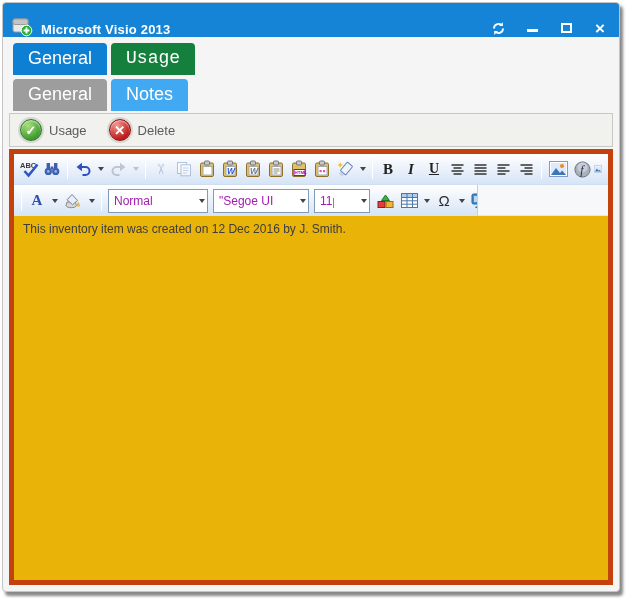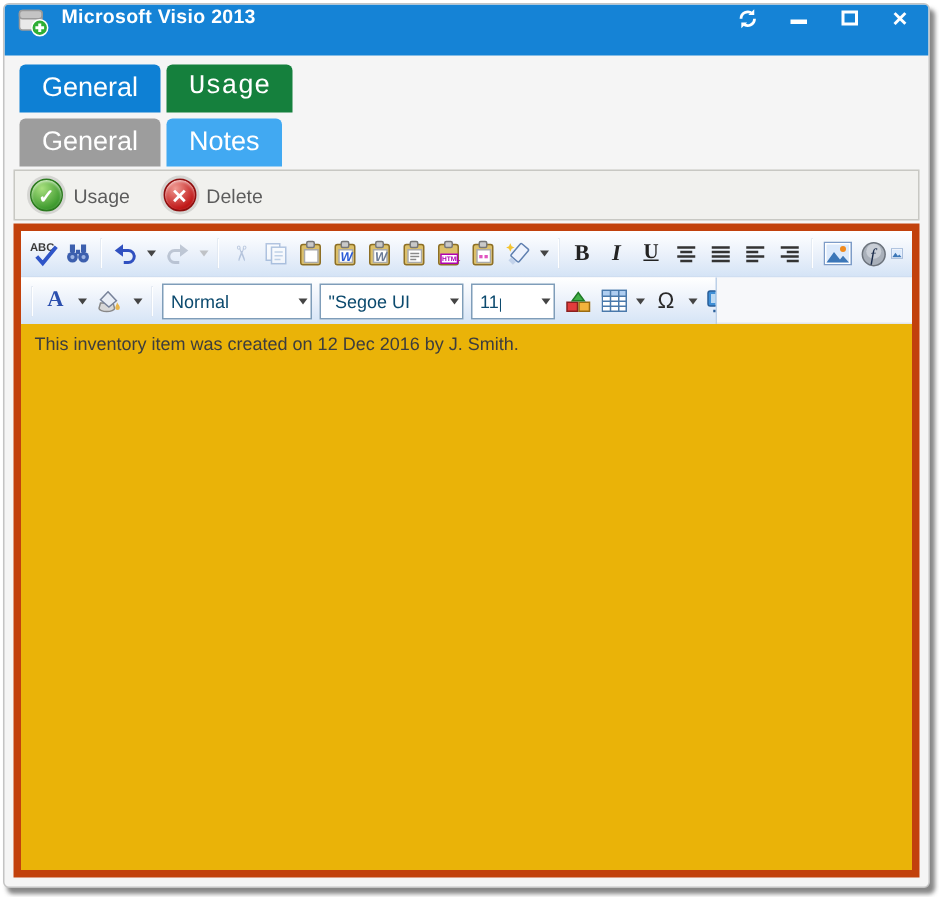--- a/index.html
+++ b/index.html
@@ -5,21 +5,21 @@
   * { box-sizing: border-box; }
   body { margin:0; background:#fff; font-family:"Liberation Sans", sans-serif; }
   .stage { position:relative; width:626px; height:598px; background:#fff; overflow:hidden; }
   .window {
     position:absolute; left:2px; top:2px; width:618px; height:590px;
     background:#f5f5f5; border:1px solid #c4c4c4; border-radius:4px;
     box-shadow:3px 4px 3px rgba(115,115,115,.85);
     display:flex; flex-direction:column; overflow:hidden;
   }
   
-  .titlebar { height:34px; background:#1583d6; display:flex; align-items:flex-start; padding:0 10px 0 8px; flex:0 0 auto; }
+  .titlebar { height:34px; background:#1583d6; display:flex; align-items:flex-end; padding:0 10px 0 8px; flex:0 0 auto; }
   .app-icon { width:22px; height:22px; flex:0 0 auto; }
   .title { color:#fff; font-weight:bold; font-size:13px; margin-left:8px; letter-spacing:.2px; }
   .tb-controls { margin-left:auto; display:flex; align-items:center; gap:16px; }
   .tb-btn { width:18px; height:18px; display:flex; align-items:center; justify-content:center; cursor:pointer; }
   .min-glyph { width:11px; height:0; border-bottom:3px solid #fff; margin-top:4px; }
   .max-glyph { width:11px; height:10px; border:2px solid #fff; }
   .close-glyph { color:#fff; font-size:17px; font-weight:bold; line-height:1; }
   
   .tabrow { display:flex; gap:4px; padding:6px 0 0 10px; flex:0 0 auto; }
   .tab { padding:5px 15px 6px; border-radius:4px 4px 0 0; font-size:18px; color:#fff; cursor:pointer; }
@@ -50,21 +50,21 @@
   .dd { width:11px; height:22px; display:flex; align-items:center; justify-content:center; cursor:pointer; flex:0 0 auto; }
   .dd i { width:0; height:0; border-left:3px solid transparent; border-right:3px solid transparent; border-top:4px solid #444; }
   .dd.dis i { border-top-color:#9a9a9a; }
   .dis { opacity:.55; }
   .fmt-b { font-family:"Liberation Serif", serif; font-weight:bold; font-size:15px; color:#222; }
   .fmt-i { font-family:"Liberation Serif", serif; font-style:italic; font-weight:bold; font-size:15px; color:#222; }
   .fmt-u { font-family:"Liberation Serif", serif; font-weight:bold; font-size:14px; color:#222; text-decoration:underline; }
   .font-a { font-family:"Liberation Serif", serif; font-weight:bold; font-size:15px; color:#2b4fae; }
   .omega { font-size:15px; color:#2a2a2a; }
   .combo { height:24px; background:#fff; border:1px solid #7f9db9; display:flex; align-items:center;
-           font-size:12px; color:#0c4a6e; padding-left:5px; cursor:pointer; flex:0 0 auto; margin:0 2px;gap:24px; }
+           font-size:12px; color:#a21caf; padding-left:5px; cursor:pointer; flex:0 0 auto; margin:0 2px;gap:24px; }
   .combo .ctext { flex:1; white-space:nowrap; overflow:hidden; }
   .scissors { color:#8aa0c4; font-size:14px; transform:rotate(90deg); display:inline-block; }
   .clip-part { width:8px; overflow:hidden; flex:0 0 auto; height:22px; display:flex; align-items:center; }
   
   .content { flex:1; background:#eab308; padding:5px 9px; font-size:12px; color:#3d3d3d; line-height:1.4; outline:none; }
 </style>
 </head>
 <body>
 
 <div class="stage">

